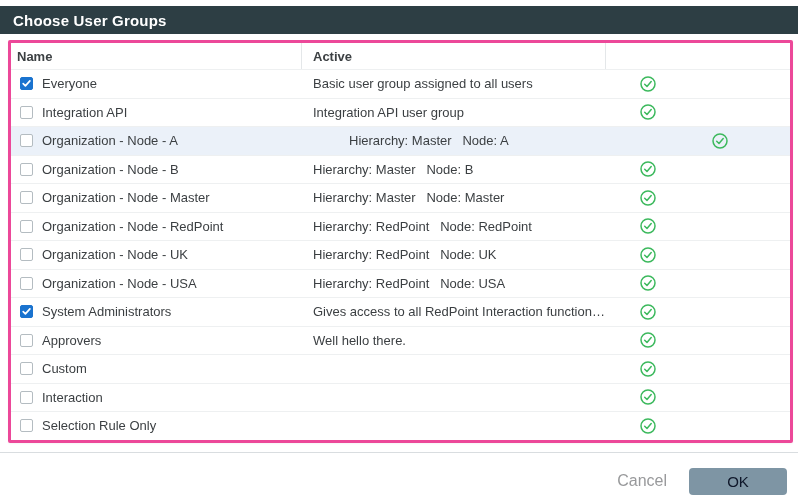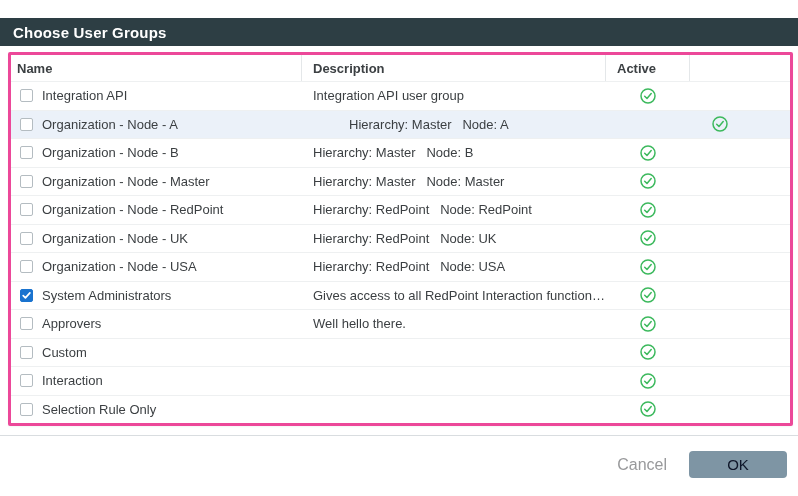--- a/index.html
+++ b/index.html
@@ -4,21 +4,21 @@
 <style>
   * { box-sizing: border-box; margin: 0; padding: 0; }
   html, body {
     width: 798px; height: 496px;
     background: #ffffff;
     font-family: "Liberation Sans", sans-serif;
     overflow: hidden;
   }
   
   .titlebar {
-    margin-top: 18px;
+    margin-top: 6px;
     height: 28px;
     background: #2d3e44;
     color: #ffffff;
     display: flex;
     align-items: center;
     padding-left: 13px;
     font-size: 15px;
     font-weight: 700;
     letter-spacing: .2px;
   }
@@ -110,152 +110,169 @@
 </head>
 <body>
 
 <div class="titlebar">
   <span>Choose User Groups</span>
 </div>
 
 <div class="table-card">
   <div class="grid-header">
     <div class="hcell">Name</div>
-    <div class="hcell">Description</div>
     <div class="hcell">Active</div>
     <div class="hcell"></div>
   </div>
   <div class="grid-body">
-
-  <div class="row">
-    <div class="cell name">
-      <span class="cb">
-        
-      </span>
-      <span>Integration API</span>
-    </div>
-    <div class="cell desc">Integration API user group</div>
-    <div class="cell active">
-      <svg class="active-icon" width="16" height="16" viewBox="0 0 16 16">
-        <circle cx="8" cy="8" r="7" fill="none" stroke="#3cb95d" stroke-width="1.5"></circle>
-        <path d="M4.7 8.3 L7 10.5 L11.2 5.6" fill="none" stroke="#3cb95d" stroke-width="1.5" stroke-linecap="round" stroke-linejoin="round"></path>
-      </svg>
-    </div>
-    <div class="cell"></div>
-  </div>
-
-  <div class="row selected">
-    <div class="cell name">
-      <span class="cb">
-        
-      </span>
-      <span>Organization - Node - A</span>
-    </div>
-    <div class="cell desc">Hierarchy: Master   Node: A</div>
-    <div class="cell active">
-      <svg class="active-icon" width="16" height="16" viewBox="0 0 16 16">
-        <circle cx="8" cy="8" r="7" fill="none" stroke="#3cb95d" stroke-width="1.5"></circle>
-        <path d="M4.7 8.3 L7 10.5 L11.2 5.6" fill="none" stroke="#3cb95d" stroke-width="1.5" stroke-linecap="round" stroke-linejoin="round"></path>
-      </svg>
-    </div>
-    <div class="cell"></div>
-  </div>
-
-  <div class="row">
-    <div class="cell name">
-      <span class="cb">
-        
-      </span>
-      <span>Organization - Node - B</span>
-    </div>
-    <div class="cell desc">Hierarchy: Master   Node: B</div>
-    <div class="cell active">
-      <svg class="active-icon" width="16" height="16" viewBox="0 0 16 16">
-        <circle cx="8" cy="8" r="7" fill="none" stroke="#3cb95d" stroke-width="1.5"></circle>
-        <path d="M4.7 8.3 L7 10.5 L11.2 5.6" fill="none" stroke="#3cb95d" stroke-width="1.5" stroke-linecap="round" stroke-linejoin="round"></path>
-      </svg>
-    </div>
-    <div class="cell"></div>
-  </div>
-
-  <div class="row">
-    <div class="cell name">
-      <span class="cb">
-        
-      </span>
-      <span>Organization - Node - Master</span>
-    </div>
-    <div class="cell desc">Hierarchy: Master   Node: Master</div>
-    <div class="cell active">
-      <svg class="active-icon" width="16" height="16" viewBox="0 0 16 16">
-        <circle cx="8" cy="8" r="7" fill="none" stroke="#3cb95d" stroke-width="1.5"></circle>
-        <path d="M4.7 8.3 L7 10.5 L11.2 5.6" fill="none" stroke="#3cb95d" stroke-width="1.5" stroke-linecap="round" stroke-linejoin="round"></path>
-      </svg>
-    </div>
-    <div class="cell"></div>
-  </div>
-
-  <div class="row">
-    <div class="cell name">
-      <span class="cb">
-        
-      </span>
-      <span>Organization - Node - RedPoint</span>
-    </div>
-    <div class="cell desc">Hierarchy: RedPoint   Node: RedPoint</div>
-    <div class="cell active">
-      <svg class="active-icon" width="16" height="16" viewBox="0 0 16 16">
-        <circle cx="8" cy="8" r="7" fill="none" stroke="#3cb95d" stroke-width="1.5"></circle>
-        <path d="M4.7 8.3 L7 10.5 L11.2 5.6" fill="none" stroke="#3cb95d" stroke-width="1.5" stroke-linecap="round" stroke-linejoin="round"></path>
-      </svg>
-    </div>
-    <div class="cell"></div>
-  </div>
-
-  <div class="row">
-    <div class="cell name">
-      <span class="cb">
-        
-      </span>
-      <span>Organization - Node - UK</span>
-    </div>
-    <div class="cell desc">Hierarchy: RedPoint   Node: UK</div>
-    <div class="cell active">
-      <svg class="active-icon" width="16" height="16" viewBox="0 0 16 16">
-        <circle cx="8" cy="8" r="7" fill="none" stroke="#3cb95d" stroke-width="1.5"></circle>
-        <path d="M4.7 8.3 L7 10.5 L11.2 5.6" fill="none" stroke="#3cb95d" stroke-width="1.5" stroke-linecap="round" stroke-linejoin="round"></path>
-      </svg>
-    </div>
-    <div class="cell"></div>
-  </div>
-
-  <div class="row">
-    <div class="cell name">
-      <span class="cb">
-        
-      </span>
-      <span>Organization - Node - USA</span>
-    </div>
-    <div class="cell desc">Hierarchy: RedPoint   Node: USA</div>
-    <div class="cell active">
-      <svg class="active-icon" width="16" height="16" viewBox="0 0 16 16">
-        <circle cx="8" cy="8" r="7" fill="none" stroke="#3cb95d" stroke-width="1.5"></circle>
-        <path d="M4.7 8.3 L7 10.5 L11.2 5.6" fill="none" stroke="#3cb95d" stroke-width="1.5" stroke-linecap="round" stroke-linejoin="round"></path>
-      </svg>
-    </div>
-    <div class="cell"></div>
-  </div>
-
   <div class="row">
     <div class="cell name">
       <span class="cb checked">
         <svg width="11" height="11" viewBox="0 0 11 11">
           <path d="M2.2 5.7 L4.4 7.9 L8.9 2.9" fill="none" stroke="#ffffff" stroke-width="1.7" stroke-linecap="round" stroke-linejoin="round"></path>
         </svg>
       </span>
+      <span>Everyone</span>
+    </div>
+    <div class="cell desc">Basic user group assigned to all users</div>
+    <div class="cell active">
+      <svg class="active-icon" width="16" height="16" viewBox="0 0 16 16">
+        <circle cx="8" cy="8" r="7" fill="none" stroke="#3cb95d" stroke-width="1.5"></circle>
+        <path d="M4.7 8.3 L7 10.5 L11.2 5.6" fill="none" stroke="#3cb95d" stroke-width="1.5" stroke-linecap="round" stroke-linejoin="round"></path>
+      </svg>
+    </div>
+    <div class="cell"></div>
+  </div>
+
+  <div class="row">
+    <div class="cell name">
+      <span class="cb">
+        
+      </span>
+      <span>Integration API</span>
+    </div>
+    <div class="cell desc">Integration API user group</div>
+    <div class="cell active">
+      <svg class="active-icon" width="16" height="16" viewBox="0 0 16 16">
+        <circle cx="8" cy="8" r="7" fill="none" stroke="#3cb95d" stroke-width="1.5"></circle>
+        <path d="M4.7 8.3 L7 10.5 L11.2 5.6" fill="none" stroke="#3cb95d" stroke-width="1.5" stroke-linecap="round" stroke-linejoin="round"></path>
+      </svg>
+    </div>
+    <div class="cell"></div>
+  </div>
+
+  <div class="row selected">
+    <div class="cell name">
+      <span class="cb">
+        
+      </span>
+      <span>Organization - Node - A</span>
+    </div>
+    <div class="cell desc">Hierarchy: Master   Node: A</div>
+    <div class="cell active">
+      <svg class="active-icon" width="16" height="16" viewBox="0 0 16 16">
+        <circle cx="8" cy="8" r="7" fill="none" stroke="#3cb95d" stroke-width="1.5"></circle>
+        <path d="M4.7 8.3 L7 10.5 L11.2 5.6" fill="none" stroke="#3cb95d" stroke-width="1.5" stroke-linecap="round" stroke-linejoin="round"></path>
+      </svg>
+    </div>
+    <div class="cell"></div>
+  </div>
+
+  <div class="row">
+    <div class="cell name">
+      <span class="cb">
+        
+      </span>
+      <span>Organization - Node - B</span>
+    </div>
+    <div class="cell desc">Hierarchy: Master   Node: B</div>
+    <div class="cell active">
+      <svg class="active-icon" width="16" height="16" viewBox="0 0 16 16">
+        <circle cx="8" cy="8" r="7" fill="none" stroke="#3cb95d" stroke-width="1.5"></circle>
+        <path d="M4.7 8.3 L7 10.5 L11.2 5.6" fill="none" stroke="#3cb95d" stroke-width="1.5" stroke-linecap="round" stroke-linejoin="round"></path>
+      </svg>
+    </div>
+    <div class="cell"></div>
+  </div>
+
+  <div class="row">
+    <div class="cell name">
+      <span class="cb">
+        
+      </span>
+      <span>Organization - Node - Master</span>
+    </div>
+    <div class="cell desc">Hierarchy: Master   Node: Master</div>
+    <div class="cell active">
+      <svg class="active-icon" width="16" height="16" viewBox="0 0 16 16">
+        <circle cx="8" cy="8" r="7" fill="none" stroke="#3cb95d" stroke-width="1.5"></circle>
+        <path d="M4.7 8.3 L7 10.5 L11.2 5.6" fill="none" stroke="#3cb95d" stroke-width="1.5" stroke-linecap="round" stroke-linejoin="round"></path>
+      </svg>
+    </div>
+    <div class="cell"></div>
+  </div>
+
+  <div class="row">
+    <div class="cell name">
+      <span class="cb">
+        
+      </span>
+      <span>Organization - Node - RedPoint</span>
+    </div>
+    <div class="cell desc">Hierarchy: RedPoint   Node: RedPoint</div>
+    <div class="cell active">
+      <svg class="active-icon" width="16" height="16" viewBox="0 0 16 16">
+        <circle cx="8" cy="8" r="7" fill="none" stroke="#3cb95d" stroke-width="1.5"></circle>
+        <path d="M4.7 8.3 L7 10.5 L11.2 5.6" fill="none" stroke="#3cb95d" stroke-width="1.5" stroke-linecap="round" stroke-linejoin="round"></path>
+      </svg>
+    </div>
+    <div class="cell"></div>
+  </div>
+
+  <div class="row">
+    <div class="cell name">
+      <span class="cb">
+        
+      </span>
+      <span>Organization - Node - UK</span>
+    </div>
+    <div class="cell desc">Hierarchy: RedPoint   Node: UK</div>
+    <div class="cell active">
+      <svg class="active-icon" width="16" height="16" viewBox="0 0 16 16">
+        <circle cx="8" cy="8" r="7" fill="none" stroke="#3cb95d" stroke-width="1.5"></circle>
+        <path d="M4.7 8.3 L7 10.5 L11.2 5.6" fill="none" stroke="#3cb95d" stroke-width="1.5" stroke-linecap="round" stroke-linejoin="round"></path>
+      </svg>
+    </div>
+    <div class="cell"></div>
+  </div>
+
+  <div class="row">
+    <div class="cell name">
+      <span class="cb">
+        
+      </span>
+      <span>Organization - Node - USA</span>
+    </div>
+    <div class="cell desc">Hierarchy: RedPoint   Node: USA</div>
+    <div class="cell active">
+      <svg class="active-icon" width="16" height="16" viewBox="0 0 16 16">
+        <circle cx="8" cy="8" r="7" fill="none" stroke="#3cb95d" stroke-width="1.5"></circle>
+        <path d="M4.7 8.3 L7 10.5 L11.2 5.6" fill="none" stroke="#3cb95d" stroke-width="1.5" stroke-linecap="round" stroke-linejoin="round"></path>
+      </svg>
+    </div>
+    <div class="cell"></div>
+  </div>
+
+  <div class="row">
+    <div class="cell name">
+      <span class="cb checked">
+        <svg width="11" height="11" viewBox="0 0 11 11">
+          <path d="M2.2 5.7 L4.4 7.9 L8.9 2.9" fill="none" stroke="#ffffff" stroke-width="1.7" stroke-linecap="round" stroke-linejoin="round"></path>
+        </svg>
+      </span>
       <span>System Administrators</span>
     </div>
     <div class="cell desc">Gives access to all RedPoint Interaction functionali...</div>
     <div class="cell active">
       <svg class="active-icon" width="16" height="16" viewBox="0 0 16 16">
         <circle cx="8" cy="8" r="7" fill="none" stroke="#3cb95d" stroke-width="1.5"></circle>
         <path d="M4.7 8.3 L7 10.5 L11.2 5.6" fill="none" stroke="#3cb95d" stroke-width="1.5" stroke-linecap="round" stroke-linejoin="round"></path>
       </svg>
     </div>
     <div class="cell"></div>

